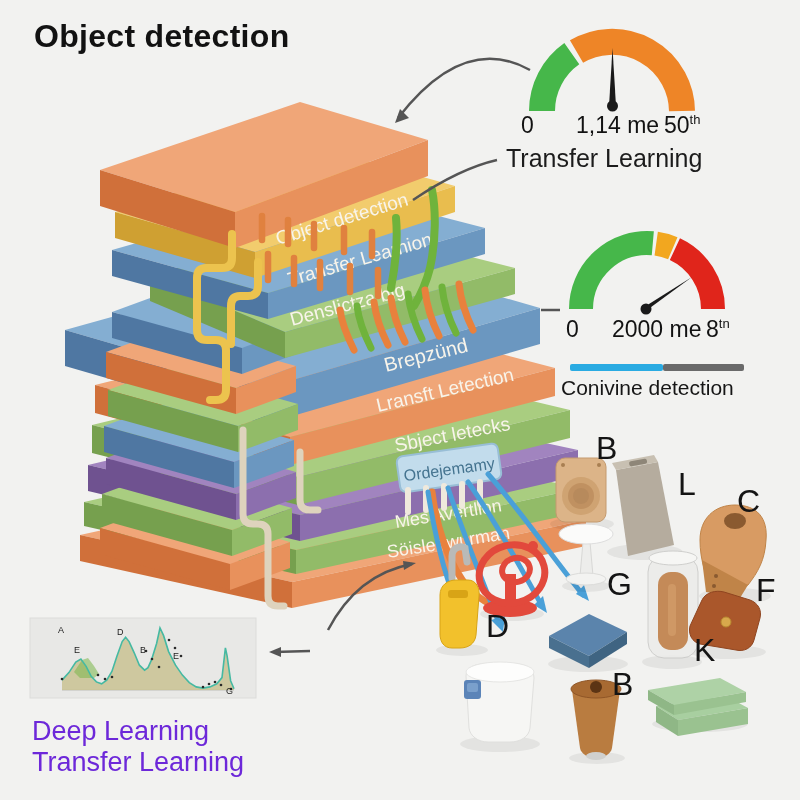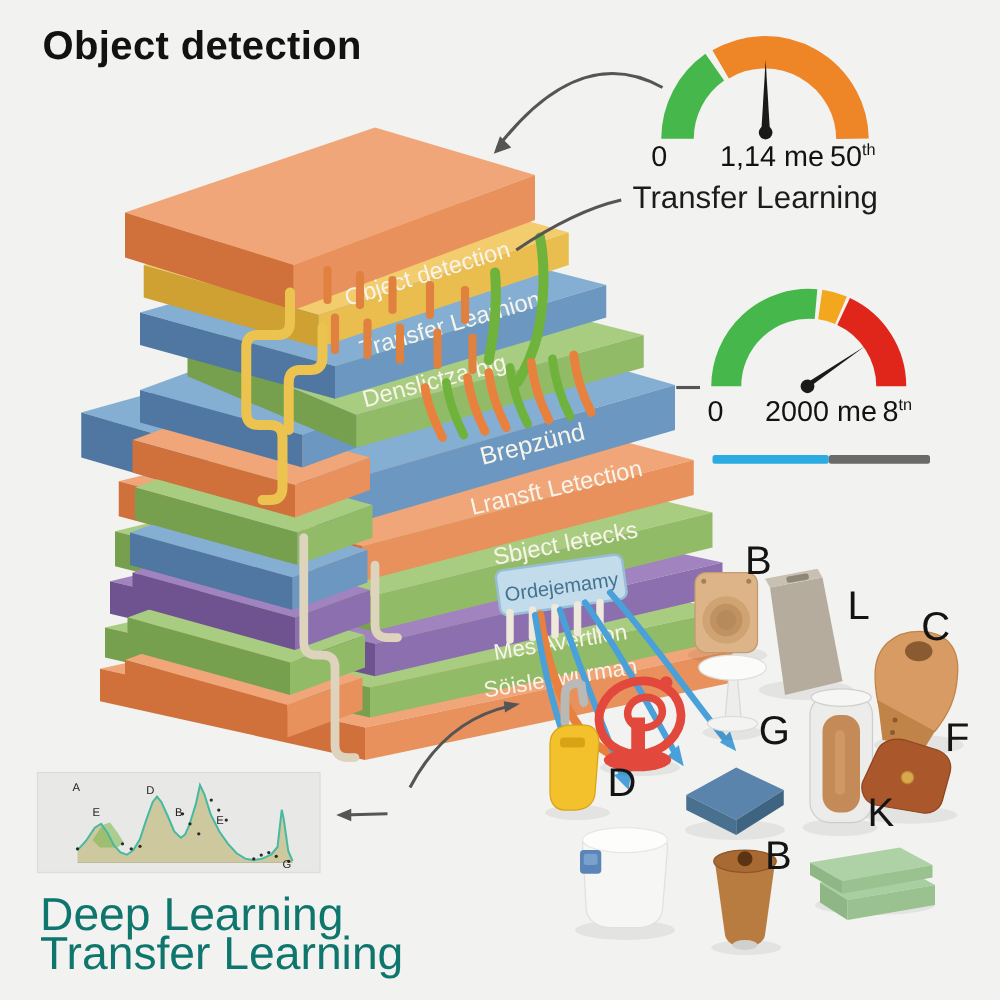--- a/index.html
+++ b/index.html
@@ -1,20 +1,20 @@
 <!DOCTYPE html>
 <html><head>
 <meta charset="utf-8">
 <style>
   html,body{margin:0;padding:0;background:#f2f2f0;font-family:"Liberation Sans",sans-serif;}
   .canvas{position:relative;width:800px;height:800px;background:#f2f2f0;overflow:hidden;}
   .abs{position:absolute;}
   .title{font-size:32px;font-weight:700;color:#121212;letter-spacing:.3px;}
   .callout{font-size:25px;color:#1c1c1c;line-height:29px;}
-  .caption{font-size:37px;color:#0f766e;line-height:31px;}
+  .caption{font-size:27px;color:#6d28d9;line-height:31px;}
   .glabel{font-size:23px;color:#121212;}
   .glabel sup{font-size:13px;}
   .plabel{font-size:21px;color:#161616;}
   .letter{font-size:32px;color:#141414;}
   svg.layer{position:absolute;left:0;top:0;}
 </style>
 </head>
 <body>
 
 <div class="canvas">
@@ -376,20 +376,21 @@
   <div class="abs glabel" style="left:664px;top:112px;"><span>50</span><sup>th</sup></div>
 
   <div class="abs callout" style="left:506px;top:144px;">
     <div>Transfer Learning</div>
   </div>
 
   <div class="abs glabel" style="left:566px;top:316px;">0</div>
   <div class="abs glabel" style="left:612px;top:316px;">2000 me</div>
   <div class="abs glabel" style="left:706px;top:316px;"><span>8</span><sup>tn</sup></div>
 
+  <div class="abs plabel" style="left:561px;top:376px;">Conivine detection</div>
 
   <div class="abs letter" style="left:596px;top:430px;">B</div>
   <div class="abs letter" style="left:678px;top:466px;">L</div>
   <div class="abs letter" style="left:737px;top:483px;">C</div>
   <div class="abs letter" style="left:607px;top:566px;">G</div>
   <div class="abs letter" style="left:756px;top:572px;">F</div>
   <div class="abs letter" style="left:486px;top:608px;">D</div>
   <div class="abs letter" style="left:694px;top:632px;">K</div>
   <div class="abs letter" style="left:612px;top:666px;">B</div>
 

